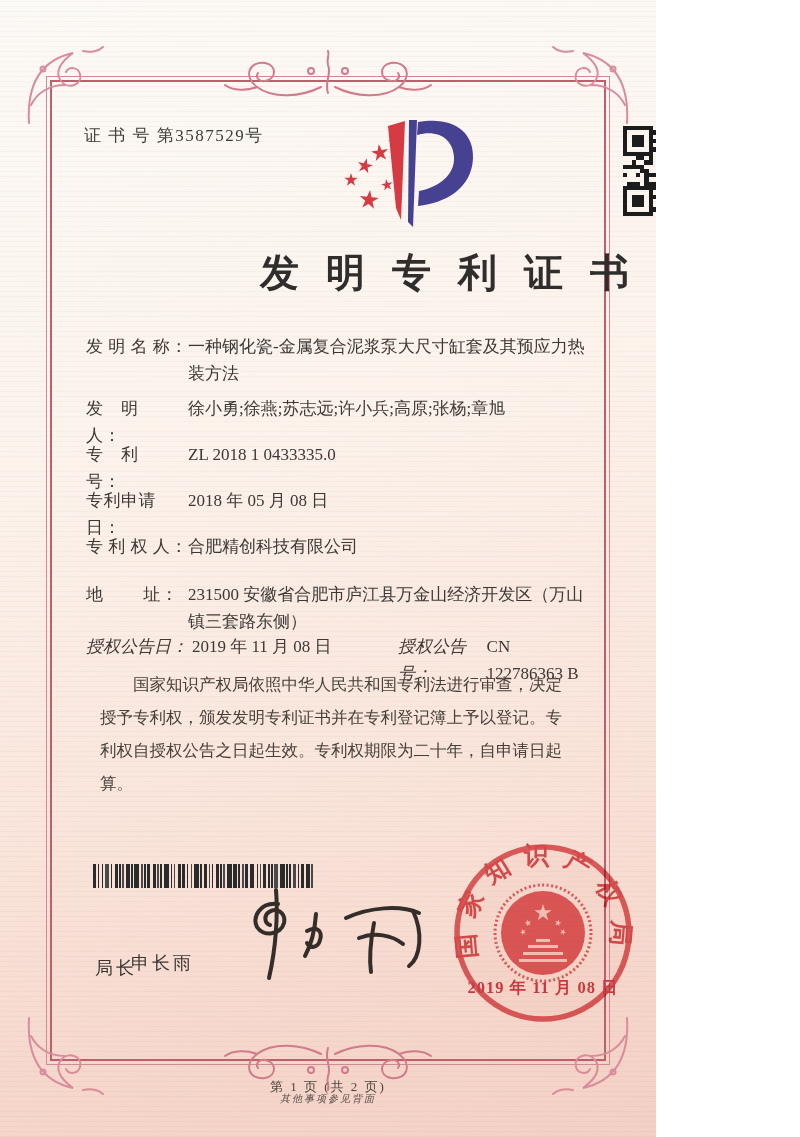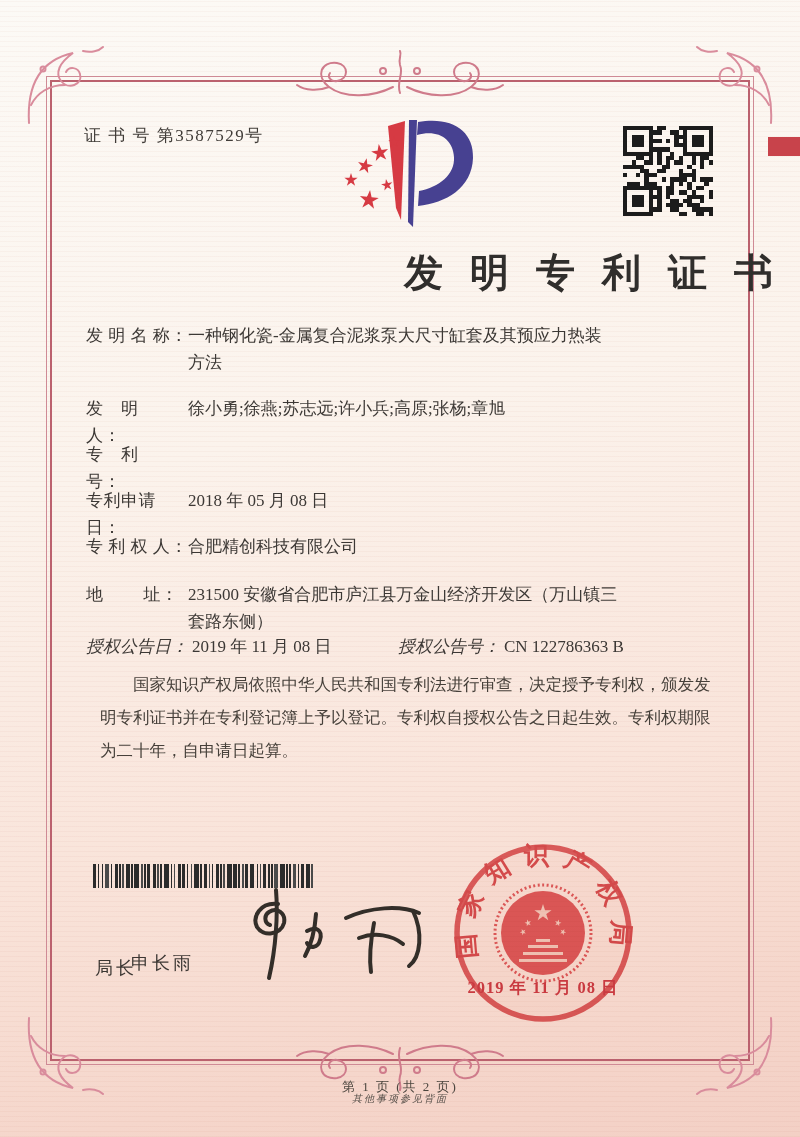--- a/index.html
+++ b/index.html
@@ -2,21 +2,21 @@
 <html><head>
 <meta charset="utf-8">
 <style>
   html,body{margin:0;padding:0;}
   body{
     width:800px;height:1137px;
     font-family:"Liberation Serif","DejaVu Serif",serif;
     overflow:hidden;
   }
   .page{
-    position:relative;width:800px;height:1137px;overflow:hidden;
+    position:relative;width:656px;height:1137px;overflow:hidden;
     background:linear-gradient(168deg,#fcfaf6 0%,#fbf3ec 38%,#f9e4da 68%,#f5d6cb 88%,#f3d0c5 100%);
   }
   .waves{
     position:absolute;inset:0;pointer-events:none;
     background:repeating-linear-gradient(0deg, rgba(205,125,115,0.055) 0px, rgba(205,125,115,0.055) 1px, transparent 1px, transparent 5px);
     mix-blend-mode:multiply;
   }
   
   .frame-outer{
     position:absolute;left:46px;right:46px;top:76px;bottom:72px;
@@ -44,21 +44,21 @@
   .doc-title{
     position:absolute;left:0;right:0;top:246px;
     text-align:right;font-size:39px;font-weight:700;color:#302e2c;
     letter-spacing:27px;text-indent:27px;
   }
   
   .fields{position:absolute;left:86px;right:70px;top:0;}
   .row{position:absolute;display:flex;font-size:17px;color:#3c3835;line-height:27px;}
   .row .lbl{flex:0 0 102px;letter-spacing:0.5px;}
   .row .val{max-width:430px;}
-  .r1{top:322px}.r2{top:395px}.r3{top:441px}.r4{top:487px}.r5{top:533px}.r6{top:581px}.r7{top:633px}
+  .r1{top:333px}.r2{top:395px}.r3{top:441px}.r4{top:487px}.r5{top:533px}.r6{top:581px}.r7{top:633px}
   .r7 .part1{flex:0 0 312px;display:flex}
   .r7 .part2{display:flex}
   .r7 .lbl2{margin-right:4px;font-style:italic;}
   
   .body-text{position:absolute;left:100px;right:84px;top:668px;}
   .body-text p{
     margin:0;text-indent:2em;font-size:16.5px;line-height:33px;color:#46403a;
   }
   
   .barcode{position:absolute;left:93px;top:864px;}
@@ -410,20 +410,21 @@
     <div class="row r1">
       <span class="lbl">发 明 名 称：</span>
       <span class="val">一种钢化瓷-金属复合泥浆泵大尺寸缸套及其预应力热装方法</span>
     </div>
     <div class="row r2">
       <span class="lbl">发　明　人：</span>
       <span class="val">徐小勇;徐燕;苏志远;许小兵;高原;张杨;章旭</span>
     </div>
     <div class="row r3">
       <span class="lbl">专　利　号：</span>
+      <span class="val">ZL 2018 1 0433335.0</span>
     </div>
     <div class="row r4">
       <span class="lbl">专利申请日：</span>
       <span class="val">2018 年 05 月 08 日</span>
     </div>
     <div class="row r5">
       <span class="lbl">专 利 权 人：</span>
       <span class="val">合肥精创科技有限公司</span>
     </div>
     <div class="row r6">

